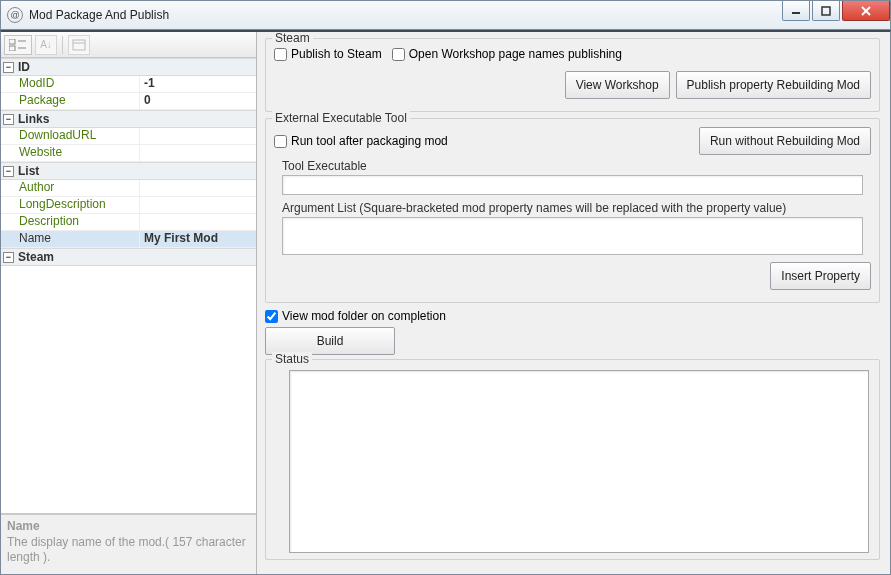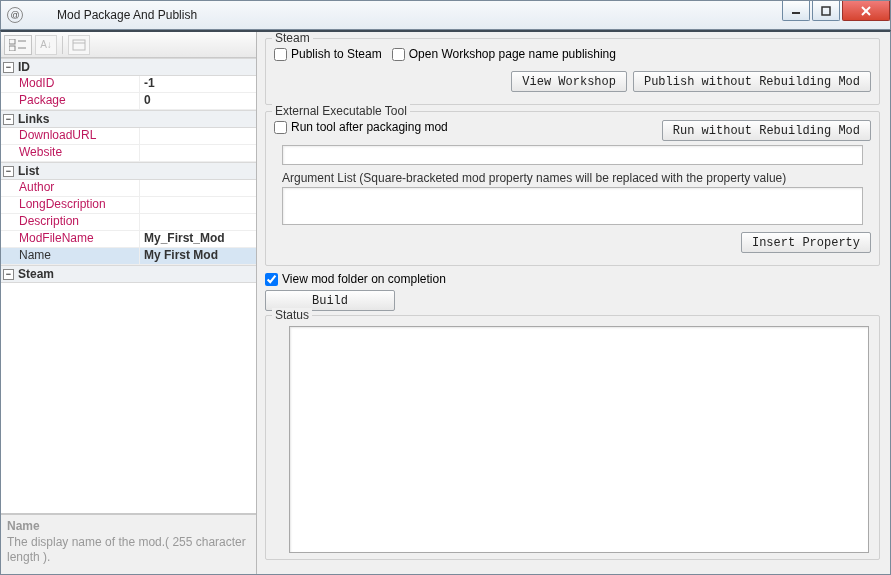--- a/index.html
+++ b/index.html
@@ -1,61 +1,61 @@
 <!DOCTYPE html>
 <html><head>
 <meta charset="utf-8">
 <style>
 * { box-sizing: border-box; margin: 0; padding: 0; font-family: "Segoe UI", Tahoma, sans-serif; font-size: 12px; }
 html, body { width: 891px; height: 575px; background: #fff; overflow: hidden; }
 
 
 .titlebar { height: 30px; background: linear-gradient(#f7f9fb, #e5ecf3); border: 1px solid #7a8a9a; display: flex; align-items: center; padding: 0 0 0 6px; }
 .titlebar .app-icon { width: 16px; height: 16px; border: 1px solid #888; border-radius: 50%; margin-right: 6px; display:flex;align-items:center;justify-content:center;font-size:9px;color:#555; }
-.titlebar .title { flex: 1; color: #222; margin-left: 28px; }
+.titlebar .title { flex: 1; color: #222; }
 .win-btns { display: flex; height: 100%; align-items: flex-start; }
 .win-btn { width: 30px; height: 20px; margin-left: 2px; display:flex;align-items:center;justify-content:center; border:1px solid #6f8aa3; border-top:none; background: linear-gradient(#fdfefe,#dce7f1); font-size:11px; color:#333; border-radius:0 0 2px 2px;}
 .win-btn.close { width: 48px; background: linear-gradient(#f07b78,#d64531); color:#fff; border-color:#9b322a;}
 .win-btn.max { width: 28px; }
 .win-btn.min { width: 28px; }
 
 .client { position:absolute; top:30px; left:0; right:0; bottom:0; border:1px solid #7a8a9a; border-top: 2px solid #3f4a55; background:#f0f0f0; display:flex; }
 
 
 .left { width: 256px; border-right:1px solid #b8b8b8; display:flex; flex-direction:column; }
 .toolbar { height:26px; background: linear-gradient(#fcfcfc,#e9e9e9); border-bottom:1px solid #c9c9c9; display:flex; align-items:center; padding:0 3px; gap:3px;}
 .tbtn { width:22px; height:20px; border:1px solid #c4c4c4; background:#f7f7f7; display:flex;align-items:center;justify-content:center; font-size:10px; color:#666; }
 .tbtn.wide { width:28px; }
 .tbtn.disabled { color:#bbb; border-color:#d6d6d6; }
 
 .propgrid { flex:1; overflow:auto; background:#fff; border-bottom:1px solid #c9c9c9; }
 .pg-cat { background:#eef1f4; border-top:1px solid #d9d9d9; border-bottom:1px solid #d9d9d9; font-weight:bold; color:#333; padding:1px 2px; display:flex; align-items:center; }
 .pg-cat .toggle { width:11px; height:11px; border:1px solid #888; margin-right:4px; display:flex;align-items:center;justify-content:center; font-size:9px; line-height:1; background:#fff; }
 .pg-row { display:flex; height:17px; border-bottom:1px solid #eee; }
 .pg-row.selected { background:#d6e5f3; }
-.pg-label { width:138px; padding-left:18px; color:#be185d; white-space:nowrap; overflow:hidden; }
+.pg-label { width:138px; padding-left:18px; color:#4d7c0f; white-space:nowrap; overflow:hidden; }
 .pg-row.selected .pg-label { color:#333; }
 .pg-value { flex:1; padding-left:4px; color:#333; font-weight:bold; border-left:1px solid #eee;}
 .pg-value.normal { font-weight:normal; }
 
 .help { height:60px; background:#f0f0f0; border-top:1px solid #c9c9c9; padding:4px 6px; color:#999; line-height:1.3; }
 .help .hname { font-weight:bold; }
 
 
 .right { flex:1; padding:6px 10px 8px 8px; display:flex; flex-direction:column; overflow:hidden;}
 .group { border:1px solid #d0d0d0; border-radius:2px; padding:8px 8px 8px 8px; margin-bottom:6px; position:relative; }
 .group > .legend { position:absolute; top:-8px; left:6px; background:#f0f0f0; padding:0 3px; color:#333; }
 .row { display:flex; align-items:center; gap:10px; margin-bottom:4px; flex-wrap:wrap;}
 .chk { display:flex; align-items:center; gap:4px; }
 .chk input { width:13px; height:13px; }
-.btn { height:21px; padding:0 10px; border:1px solid #9aa0a6; background:linear-gradient(#fefefe,#e7e7e7); border-radius:2px; color:#222; cursor:pointer;font-family:Liberation Mono, monospace; }
+.btn { height:28px; padding:0 10px; border:1px solid #9aa0a6; background:linear-gradient(#fefefe,#e7e7e7); border-radius:2px; color:#222; cursor:pointer; }
 .field-label { color:#333; margin:2px 0 2px 8px; display:block; }
 .text-input { width:100%; height:20px; border:1px solid #b6b6b6; background:#fff; padding:0 4px; margin:0 0 4px 8px; width:calc(100% - 16px); box-shadow:inset 1px 1px 2px rgba(0,0,0,0.08);}
 .multi { height:38px; resize:none; }
-.right-row { display:flex; align-items:flex-start; gap:10px; margin-bottom:4px; }
+.right-row { display:flex; align-items:center; gap:10px; margin-bottom:4px; }
 .right-row .push { margin-left:auto; }
 
 .status-group { flex:1; display:flex; flex-direction:column; min-height:0; padding-bottom:6px;padding-left:21px;}
 .status-box { flex:1; margin:2px 2px 0 2px; border:1px solid #a8a8a8; background:#fff; box-shadow:inset 1px 1px 2px rgba(0,0,0,0.1);}
 
 .build-btn { width:130px; }
 </style>
 </head>
 <body>
 
@@ -138,69 +138,66 @@
           <div class="pg-value normal"></div>
         </div>
         <div class="pg-row">
           <div class="pg-label">LongDescription</div>
           <div class="pg-value normal"></div>
         </div>
         <div class="pg-row">
           <div class="pg-label">Description</div>
           <div class="pg-value normal"></div>
         </div>
-        <div class="pg-row">
-          <div class="pg-label">ModFileName</div>
-          <div class="pg-value">My_First_Mod</div>
-        </div>
         <div class="pg-row selected">
           <div class="pg-label">Name</div>
           <div class="pg-value">My First Mod</div>
         </div>
         <div class="pg-cat">
           <span class="toggle">−</span>
           <span>Steam</span>
         </div>
       </div>
 
     <div class="help">
       <div class="hname">Name</div>
-      <div>The display name of the mod.( 255 character length ).</div>
+      <div>The display name of the mod.( 157 character length ).</div>
     </div>
   </div>
 
   <div class="right">
 
     <div class="group">
       <span class="legend">Steam</span>
       <div class="row">
         <label class="chk">
             <input type="checkbox" style="">
             <span>Publish to Steam</span>
           </label>
         <label class="chk">
             <input type="checkbox" style="">
-            <span>Open Workshop page name publishing</span>
+            <span>Open Workshop page names publishing</span>
           </label>
         <span class="push" style="margin-left:auto;display:flex;gap:6px;">
           <button class="btn">View Workshop</button>
-          <button class="btn">Publish without Rebuilding Mod</button>
+          <button class="btn">Publish property Rebuilding Mod</button>
         </span>
       </div>
     </div>
 
     <div class="group">
       <span class="legend">External Executable Tool</span>
       <div class="right-row">
         <label class="chk">
             <input type="checkbox" style="">
             <span>Run tool after packaging mod</span>
           </label>
         <button class="btn push">Run without Rebuilding Mod</button>
       </div>
+      <span class="field-label">Tool Executable</span>
       <input class="text-input" type="text" style="">
       <span class="field-label">Argument List (Square-bracketed mod property names will be replaced with the property value)</span>
       <textarea class="text-input multi" style=""></textarea>
       <div class="right-row">
           <span class="push"></span>
           <button class="btn">Insert Property</button>
         </div>
     </div>
 
     <div class="right-row">

